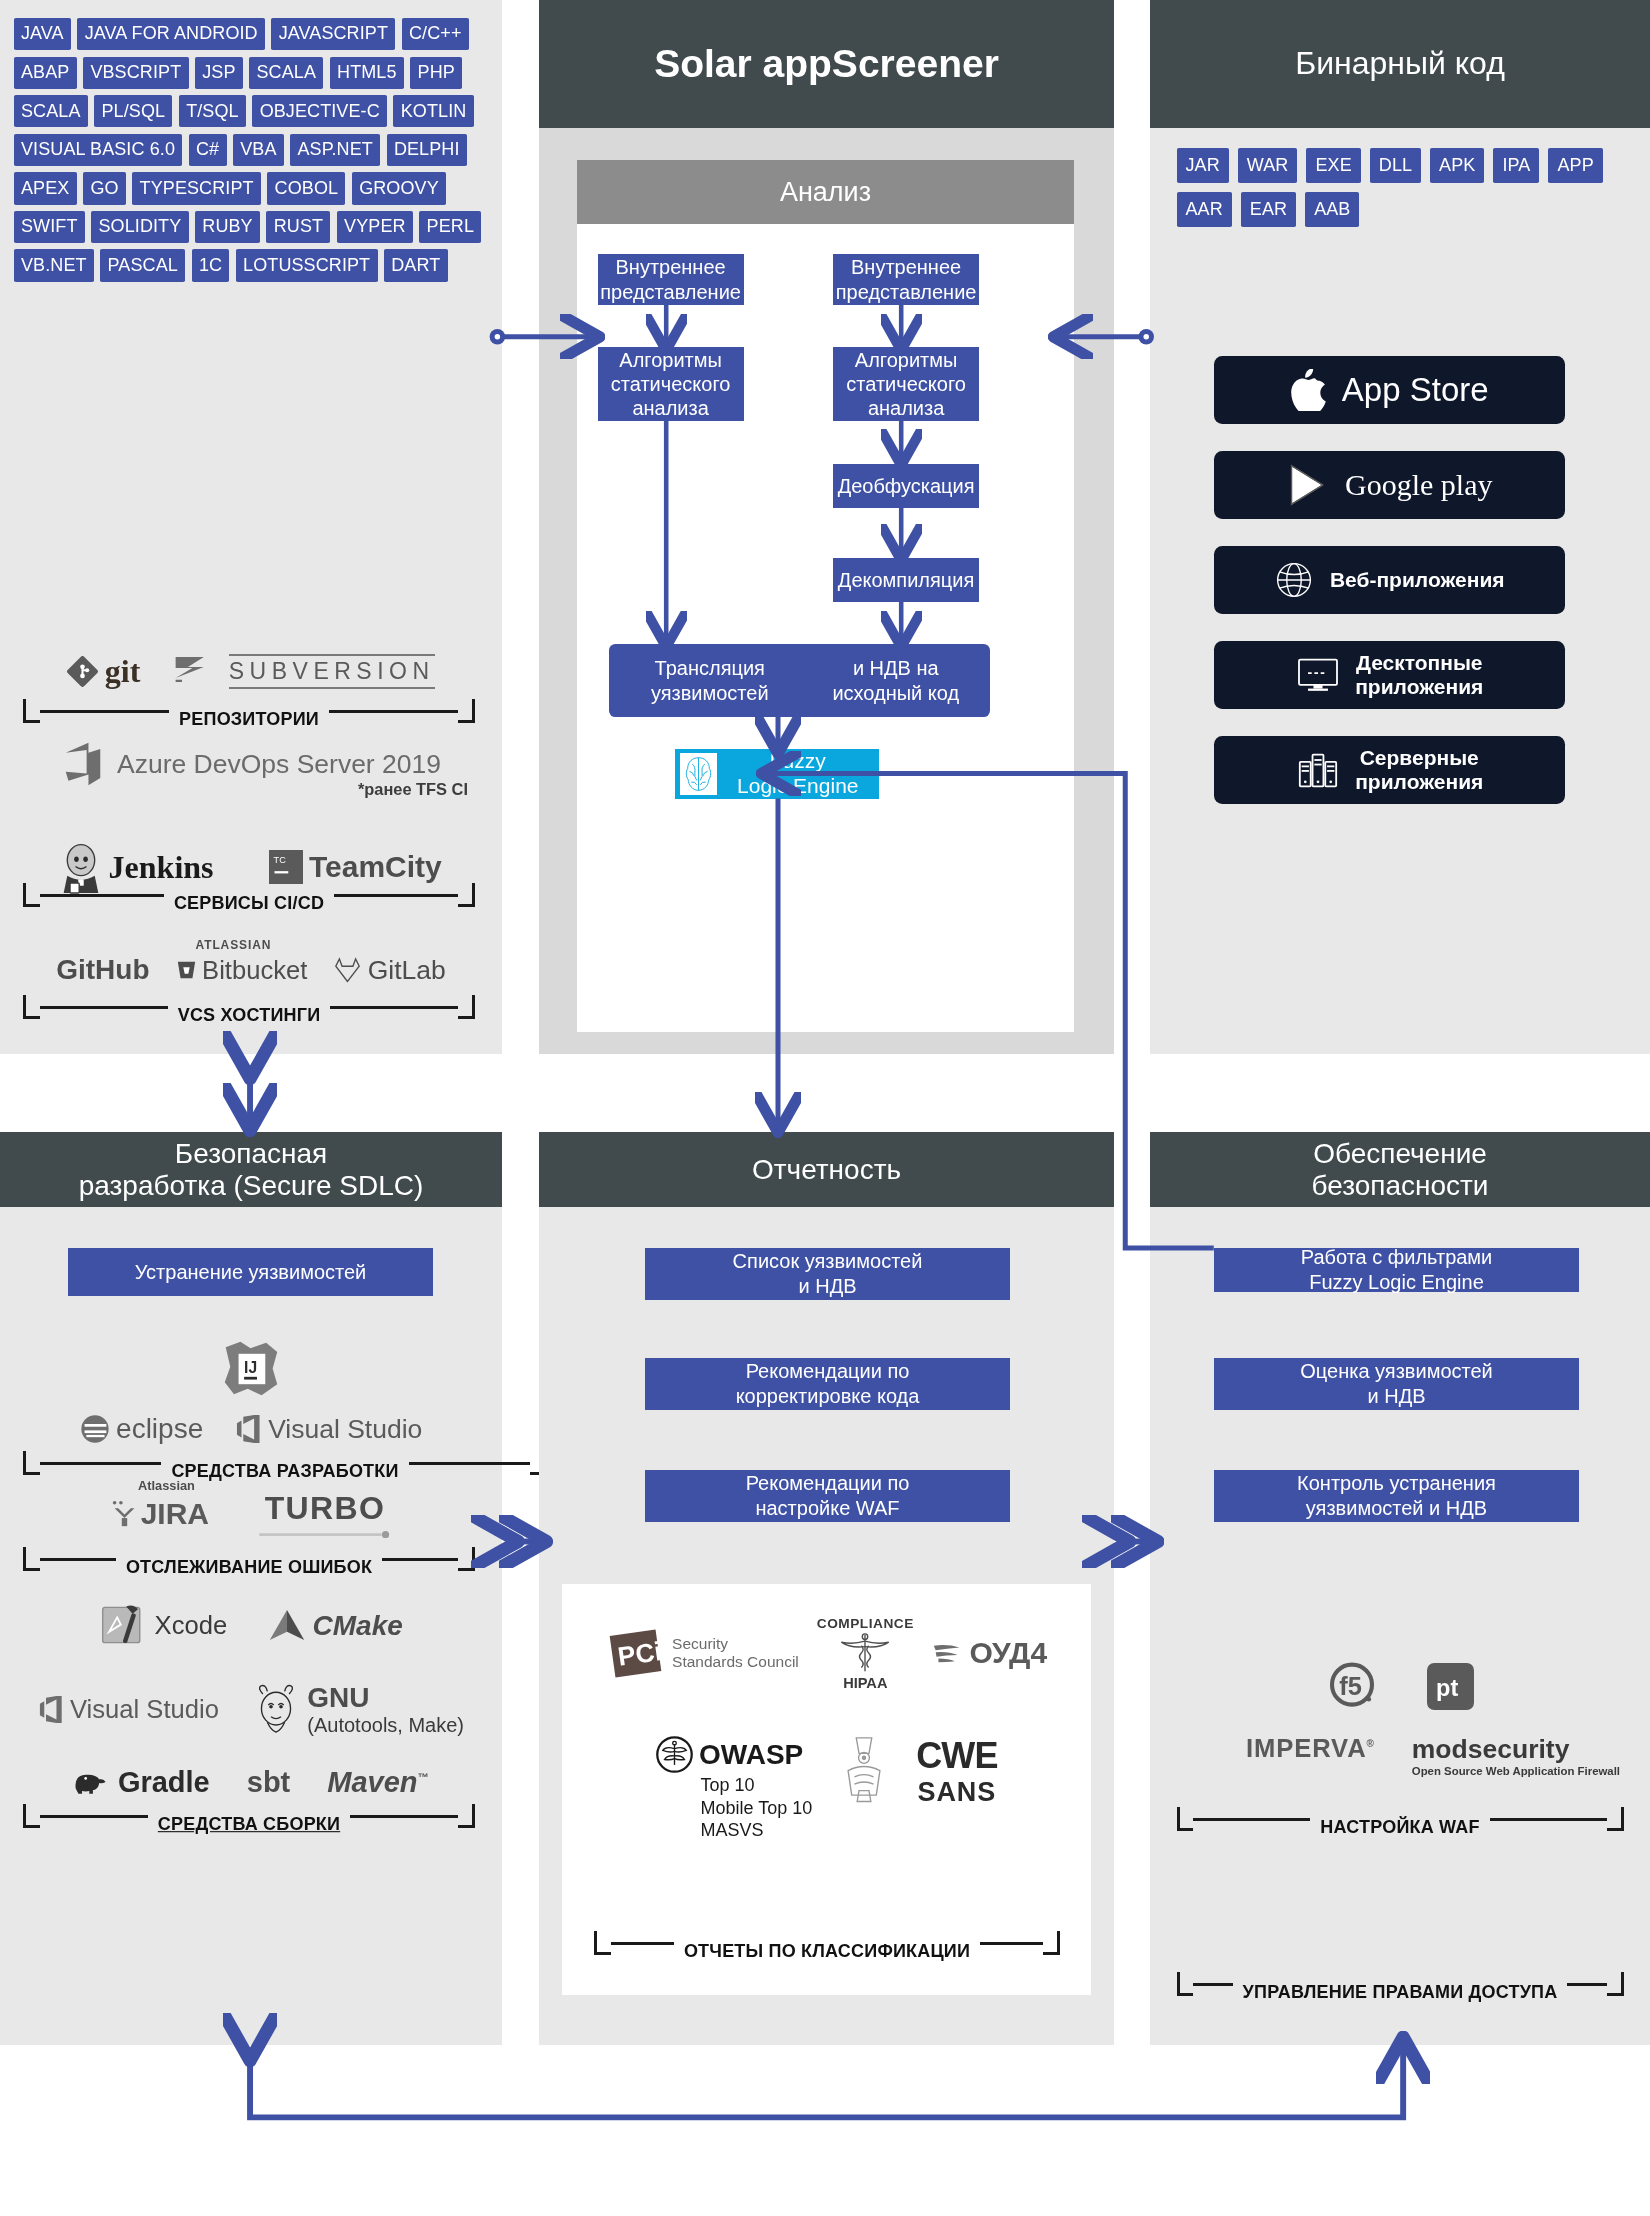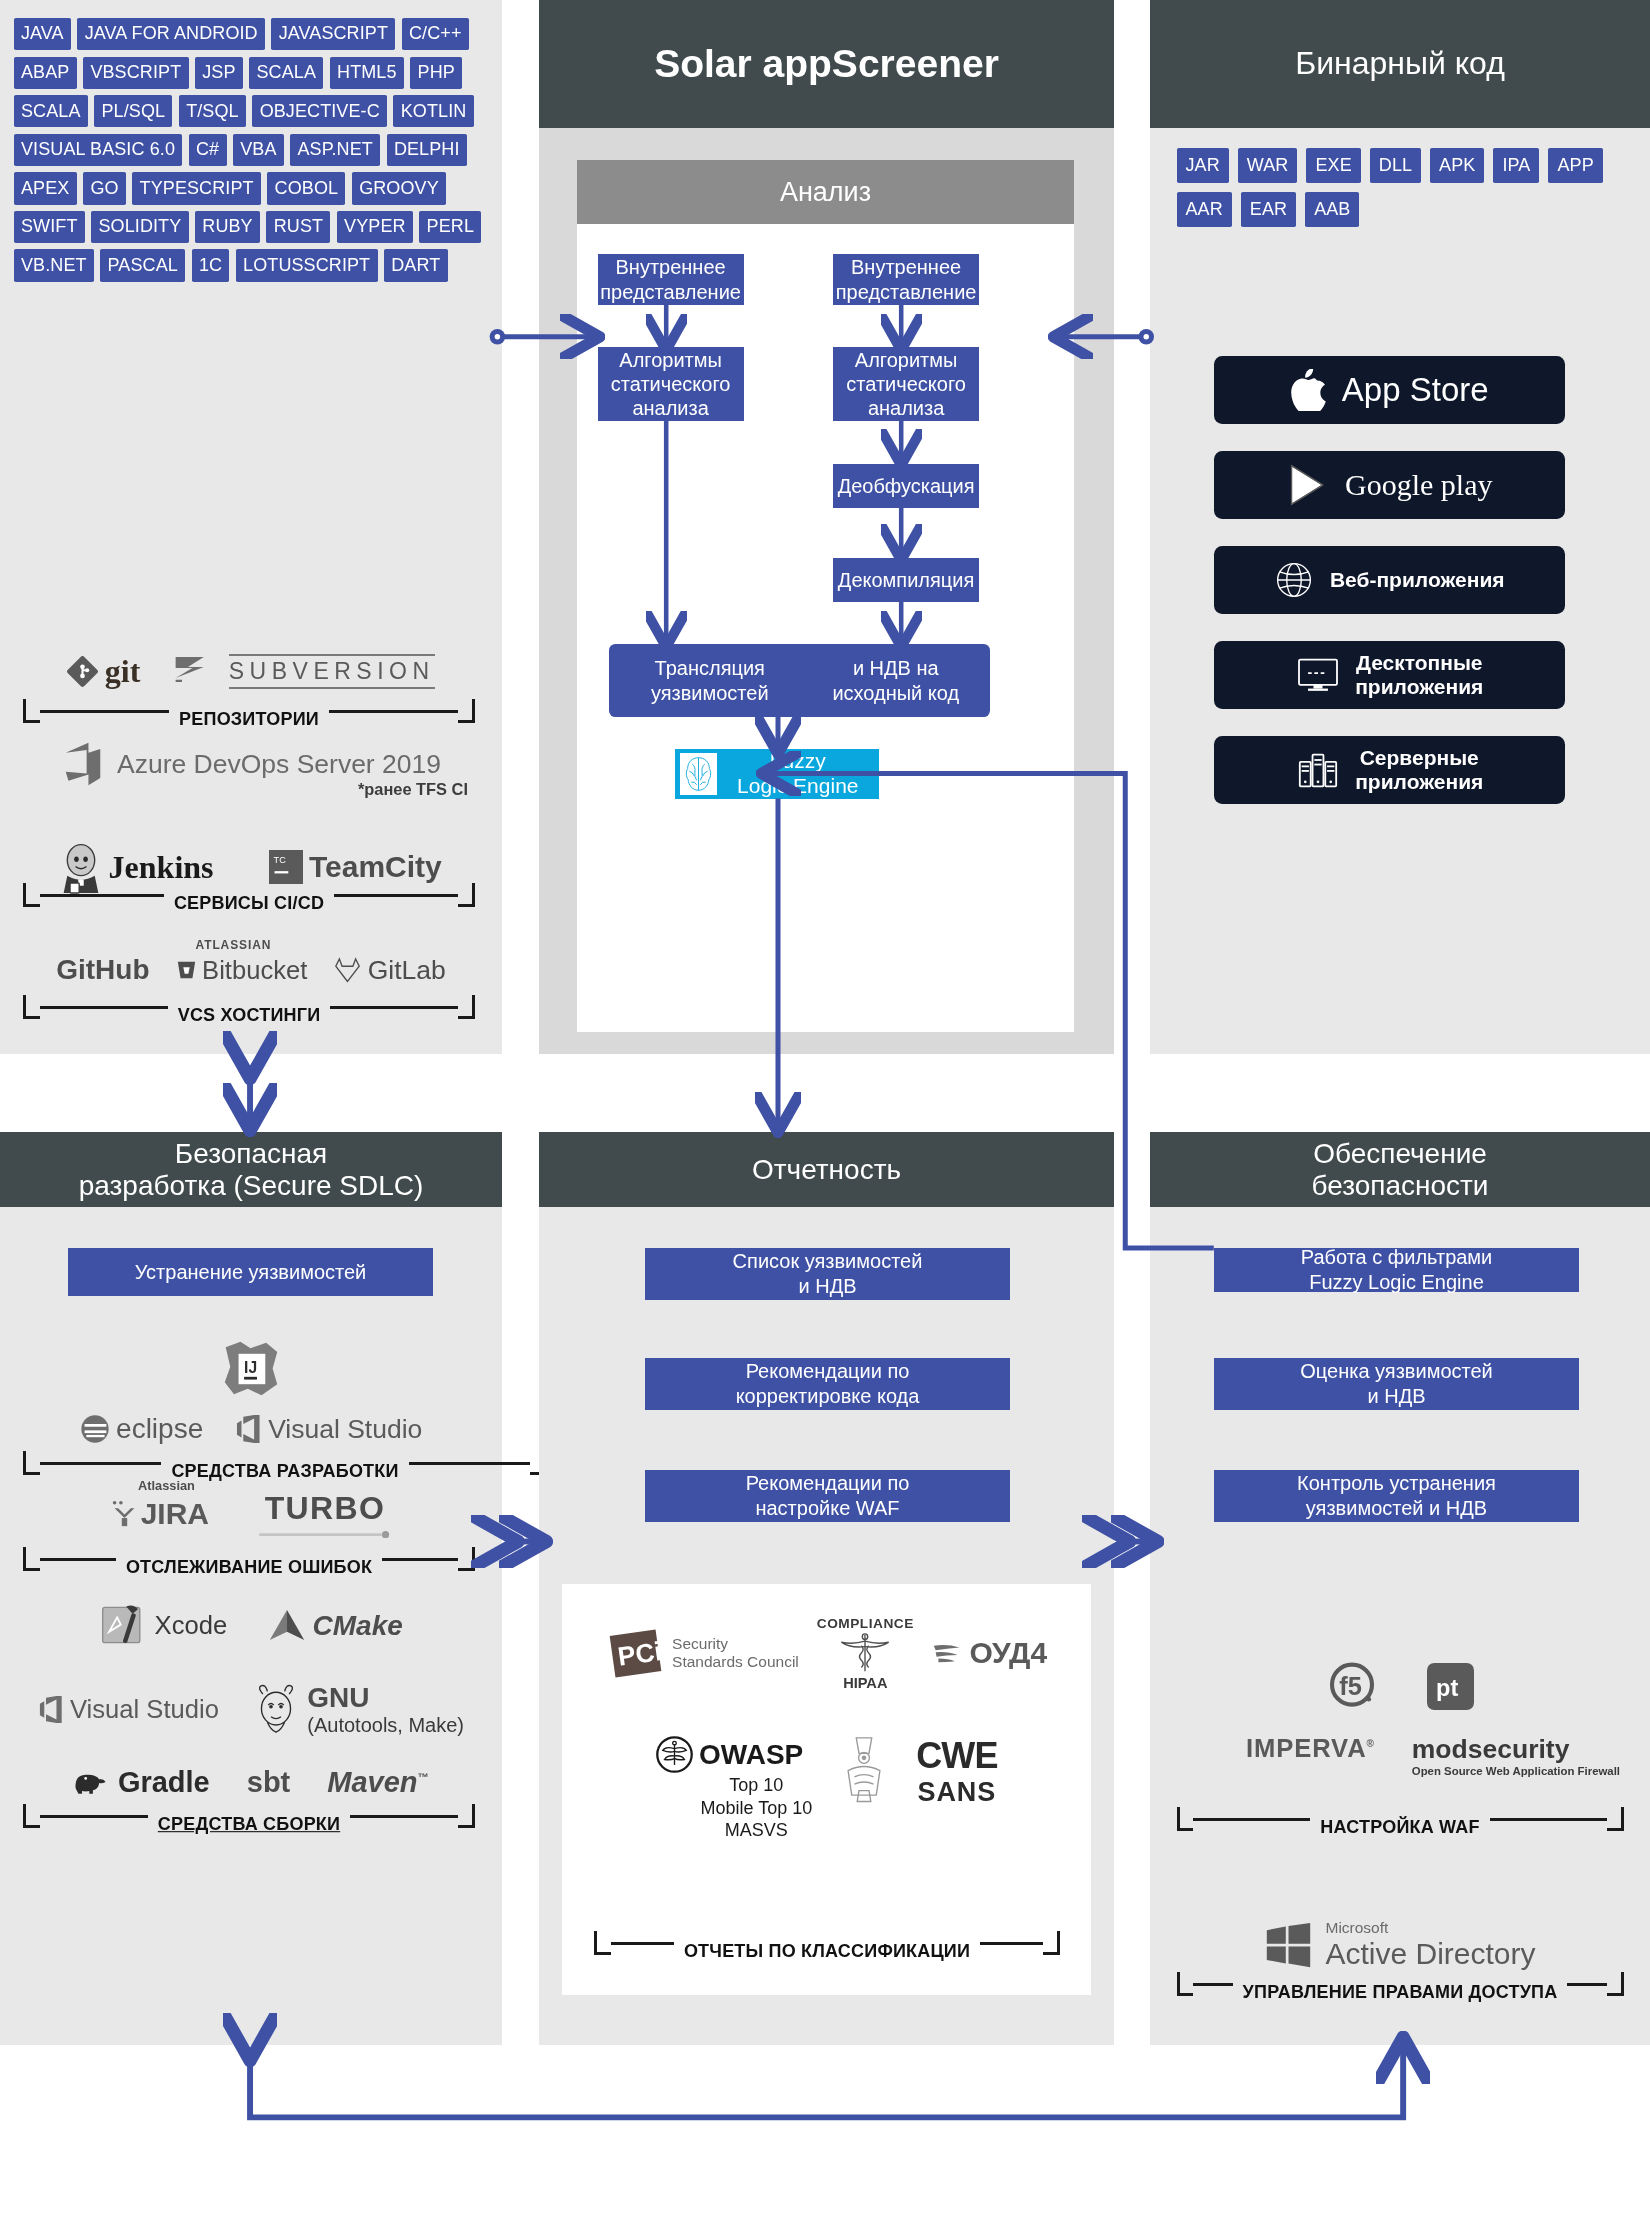--- a/index.html
+++ b/index.html
@@ -523,21 +523,21 @@
         <div class="logo" style="gap:4.6px;">
           <svg width="33" height="25" viewBox="0 0 72 54">
             <path d="M4 10 q30 -4 56 4 q-28 2 -52 6 Z" fill="#6e6e6e"></path>
             <path d="M8 24 q28 -2 48 6 q-26 0 -46 4 Z" fill="#6e6e6e"></path>
             <path d="M14 38 q22 0 36 6 q-22 2 -36 2 Z" fill="#6e6e6e"></path>
           </svg>
           <span style="font-size:30px;font-weight:700;color:#5a5a5a;">ОУД4</span>
         </div>
       </div>
 
-      <div style="position:absolute;left:0;top:151px;width:100%;display:flex;align-items:flex-start;justify-content:center;gap:27px;text-align:center;">
+      <div style="position:absolute;left:0;top:151px;width:100%;display:flex;align-items:flex-start;justify-content:center;gap:27px;">
         <div style="display:flex;flex-direction:column;">
           <div style="display:flex;align-items:center;gap:4.6px;">
             <svg width="39" height="39" viewBox="0 0 86 86">
               <circle cx="43" cy="43" r="38" fill="none" stroke="#1a1a1a" stroke-width="5"></circle>
               <g stroke="#1a1a1a" stroke-width="3" fill="none">
                 <line x1="43" y1="20" x2="43" y2="66"></line>
                 <path d="M43 30 q-20 -6 -26 4 q16 6 26 2"></path>
                   <path d="M43 30 q20 -6 26 4 q-16 6 -26 2"></path>
                 <path d="M43 46 q-16 -2 -22 8 q14 2 22 -2"></path>
                   <path d="M43 46 q16 -2 22 8 q-14 2 -22 -2"></path>
@@ -617,32 +617,20 @@
       </div>
     </div>
     <div class="bracket" style="left:26.5px;top:675px;width:447px;">
       <div class="bl"></div>
         <div class="ln"></div>
       <div class="btx">НАСТРОЙКА WAF</div>
       <div class="ln"></div>
         <div class="br"></div>
     </div>
 
-    <div class="logorow" style="top:787px;left:0;gap:12px;">
-      <svg width="49" height="47" viewBox="0 0 108 104">
-        <path d="M6 18 L48 10 L48 48 L6 48 Z" fill="#5a5a5a"></path>
-        <path d="M54 9 L102 2 L102 48 L54 48 Z" fill="#5a5a5a"></path>
-        <path d="M6 54 L48 54 L48 92 L6 84 Z" fill="#5a5a5a"></path>
-        <path d="M54 54 L102 54 L102 100 L54 92 Z" fill="#5a5a5a"></path>
-      </svg>
-      <div style="display:flex;flex-direction:column;">
-        <span style="font-size:15.5px;color:#6b6b6b;">Microsoft</span>
-        <span style="font-size:30px;color:#5a5a5a;">Active Directory</span>
-      </div>
-    </div>
     <div class="bracket" style="left:26.5px;top:840px;width:447px;">
       <div class="bl"></div>
         <div class="ln"></div>
       <div class="btx">УПРАВЛЕНИЕ ПРАВАМИ ДОСТУПА</div>
       <div class="ln"></div>
         <div class="br"></div>
     </div>
   </div>
 
   <svg class="ov" viewBox="0 0 3616 4856">

